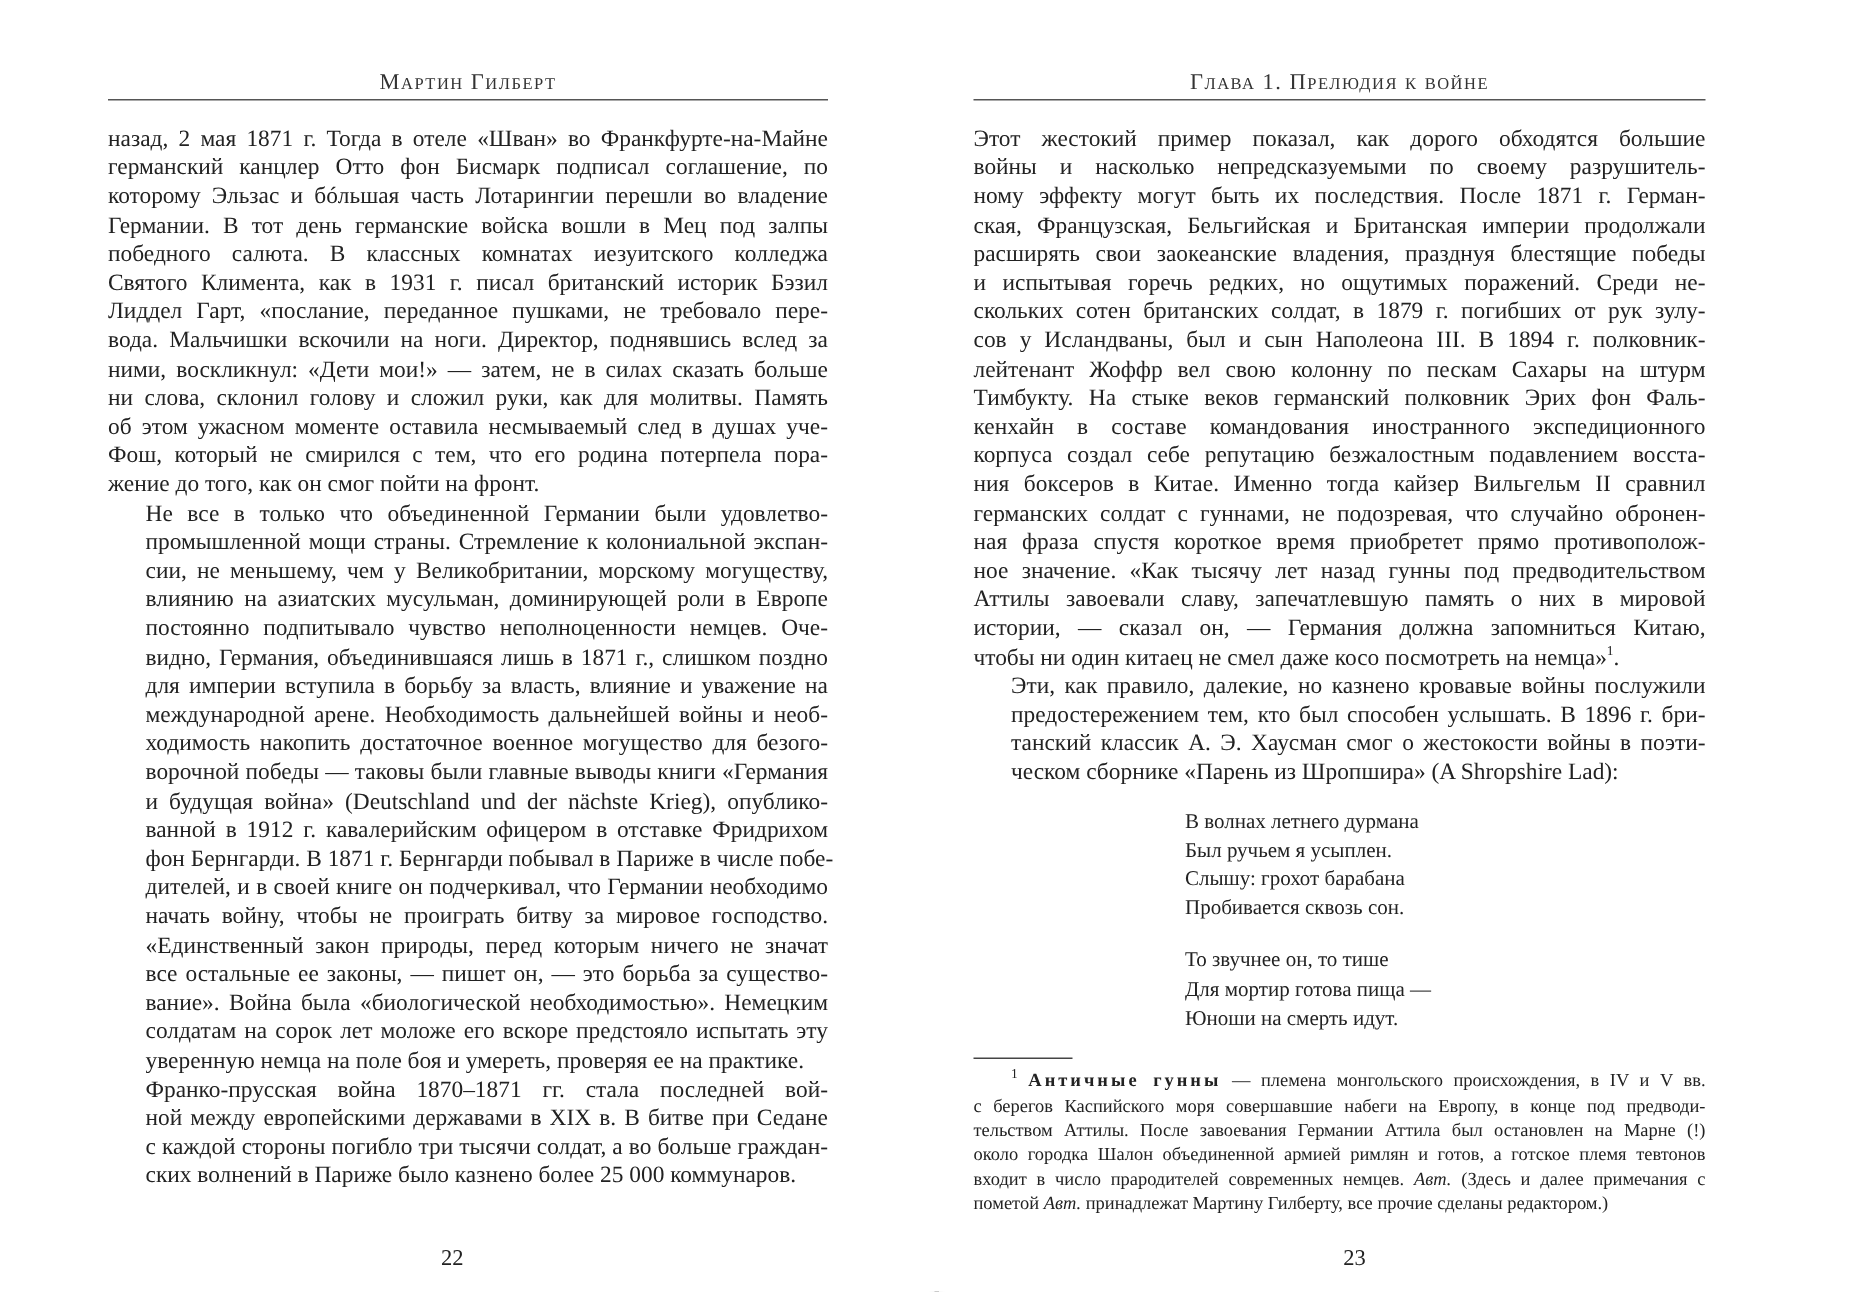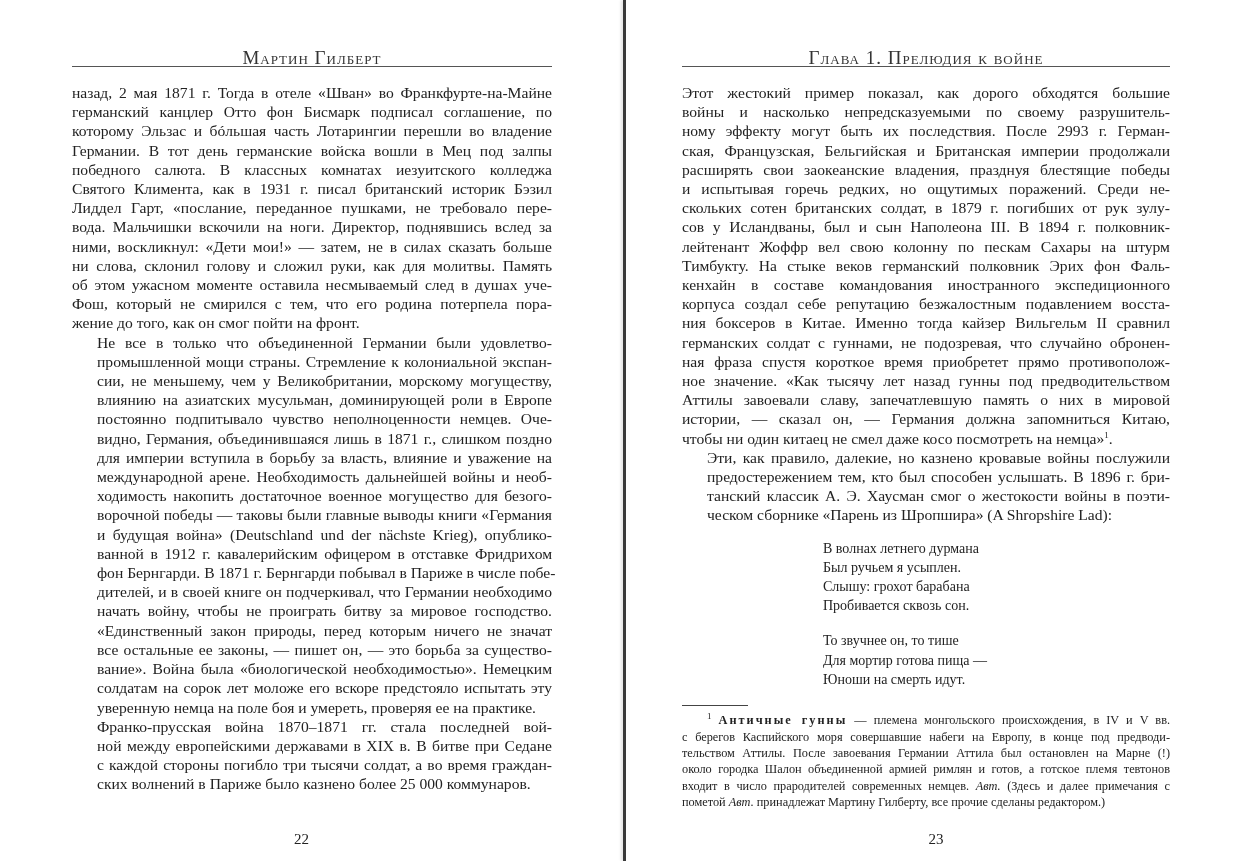--- a/index.html
+++ b/index.html
@@ -8,29 +8,29 @@
     background: #ffffff;
     font-family: "Liberation Serif", "DejaVu Serif", serif;
     color: #222;
     position: relative;
   }
   .spread { position: absolute; inset: 0; }
   .page {
     position: absolute; top: 0; height: 861px; background: #fff;
   }
   .page.left { left: 0; width: 623px; }
-  .page.right { left: 626px; width: 624px; }
+  .page.right { left: 593px; width: 624px; }
   .gutter {
     position: absolute; left: 623px; top: 0; width: 3px; height: 861px;
     background: #3a3a3a;
     box-shadow: -2px 0 3px rgba(0,0,0,0.12), 2px 0 3px rgba(0,0,0,0.12);
   }
   .running-head {
     position: absolute; top: 47px; text-align: center;
-    font-size: 19px; letter-spacing: 1px; font-variant: small-caps;
+    font-size: 15px; letter-spacing: 1px; font-variant: small-caps;
     color: #333;
   }
   .rule {
     position: absolute; top: 66px; height: 1px; background: #555;
   }
   .left .running-head, .left .rule, .left .text-block { left: 72px; width: 480px; }
   .right .running-head, .right .rule, .right .text-block { left: 56px; width: 488px; }
   .text-block {
     position: absolute; top: 83px;
     font-size: 15.6px; line-height: 19.2px;
@@ -105,38 +105,38 @@
           <span class="line">начать войну, чтобы не проиграть битву за мировое господство.</span>
           <span class="line">«Единственный закон природы, перед которым ничего не значат</span>
           <span class="line">все остальные ее законы, — пишет он, — это борьба за существо-</span>
           <span class="line">вание». Война была «биологической необходимостью». Немецким</span>
           <span class="line">солдатам на сорок лет моложе его вскоре предстояло испытать эту</span>
           <span class="line last">уверенную немца на поле боя и умереть, проверяя ее на практике.</span>
         </p>
         <p class="indent">
           <span class="line" style="text-indent: 25px;">Франко-прусская война 1870–1871 гг. стала последней вой-</span>
           <span class="line">ной между европейскими державами в XIX в. В битве при Седане</span>
-          <span class="line">с каждой стороны погибло три тысячи солдат, а во время граждан-</span>
+          <span class="line">с каждой стороны погибло три тысячи солдат, а во больше граждан-</span>
           <span class="line last">ских волнений в Париже было казнено более 25 000 коммунаров.</span>
         </p>
       </div>
     <div class="page-number">22</div>
   </div>
 
   <div class="gutter"></div>
 
   <div class="page right">
     <div class="running-head">Глава 1. Прелюдия к войне</div>
     <div class="rule"></div>
     <div class="text-block" id="right-text">
       <div id="right-paras">
           <p>
             <span class="line">Этот жестокий пример показал, как дорого обходятся большие</span>
             <span class="line">войны и насколько непредсказуемыми по своему разрушитель-</span>
-            <span class="line">ному эффекту могут быть их последствия. После 2993 г. Герман-</span>
+            <span class="line">ному эффекту могут быть их последствия. После 1871 г. Герман-</span>
             <span class="line">ская, Французская, Бельгийская и Британская империи продолжали</span>
             <span class="line">расширять свои заокеанские владения, празднуя блестящие победы</span>
             <span class="line">и испытывая горечь редких, но ощутимых поражений. Среди не-</span>
             <span class="line">скольких сотен британских солдат, в 1879 г. погибших от рук зулу-</span>
             <span class="line">сов у Исландваны, был и сын Наполеона III. В 1894 г. полковник-</span>
             <span class="line">лейтенант Жоффр вел свою колонну по пескам Сахары на штурм</span>
             <span class="line">Тимбукту. На стыке веков германский полковник Эрих фон Фаль-</span>
             <span class="line">кенхайн в составе командования иностранного экспедиционного</span>
             <span class="line">корпуса создал себе репутацию безжалостным подавлением восста-</span>
             <span class="line">ния боксеров в Китае. Именно тогда кайзер Вильгельм II сравнил</span>

